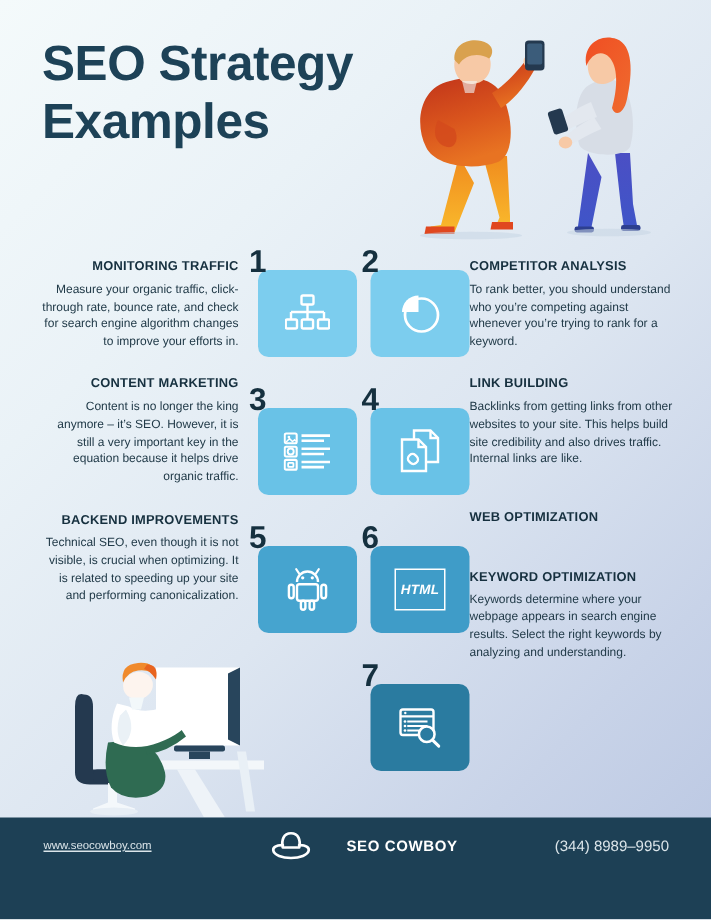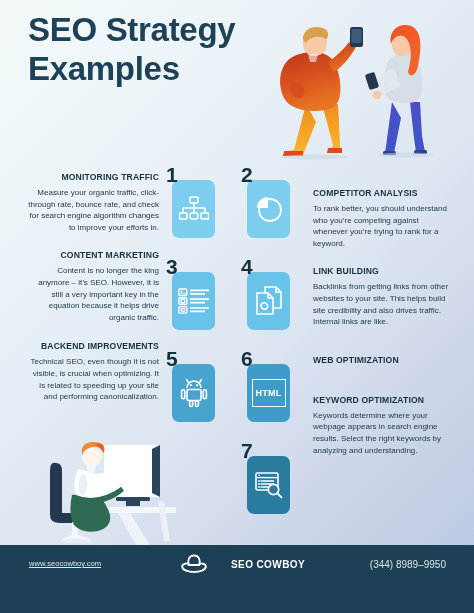--- a/index.html
+++ b/index.html
@@ -24,21 +24,21 @@
 
   
   .header {
     position: absolute;
     left: 0; top: 0;
     width: 474px; height: 160px;
   }
   .title {
     position: absolute;
     left: 28px;
-    top: 10px;
+    top: 22px;
     width: 260px;
     font-size: 33px;
     line-height: 39px;
     font-weight: bold;
     color: #1d4257;
     letter-spacing: -0.3px;
   }
   .hero-art {
     position: absolute;
     right: 4px;
@@ -59,21 +59,21 @@
   .col-left {
     position: absolute;
     left: 27px;
     top: 12px;
     width: 132px;
     text-align: right;
   }
   .col-right {
     position: absolute;
     left: 313px;
-    top: 28px;
+    top: 12px;
     width: 140px;
   }
 
   .block { margin-bottom: 14px; }
   .block-heading {
     font-size: 8.6px;
     font-weight: bold;
     color: #16303f;
     letter-spacing: 0.15px;
     margin-bottom: 5px;
@@ -98,26 +98,27 @@
     left: 166px;
     top: 0px;
     width: 148px;
     height: 385px;
   }
   .tile-cell { position: absolute; width: 66px; height: 92px; }
   .tile {
     position: absolute;
     left: 6px;
     top: 14px;
-    width: 43px;
+    width: 66px;
     height: 58px;
     border-radius: 7px;
     display: flex;
     align-items: center;
     justify-content: center;
+    font-style: italic;
   }
   .tile-num {
     position: absolute;
     left: 0px;
     top: -2px;
     font-size: 21px;
     font-weight: bold;
     color: #15303f;
     line-height: 21px;
     z-index: 3;

